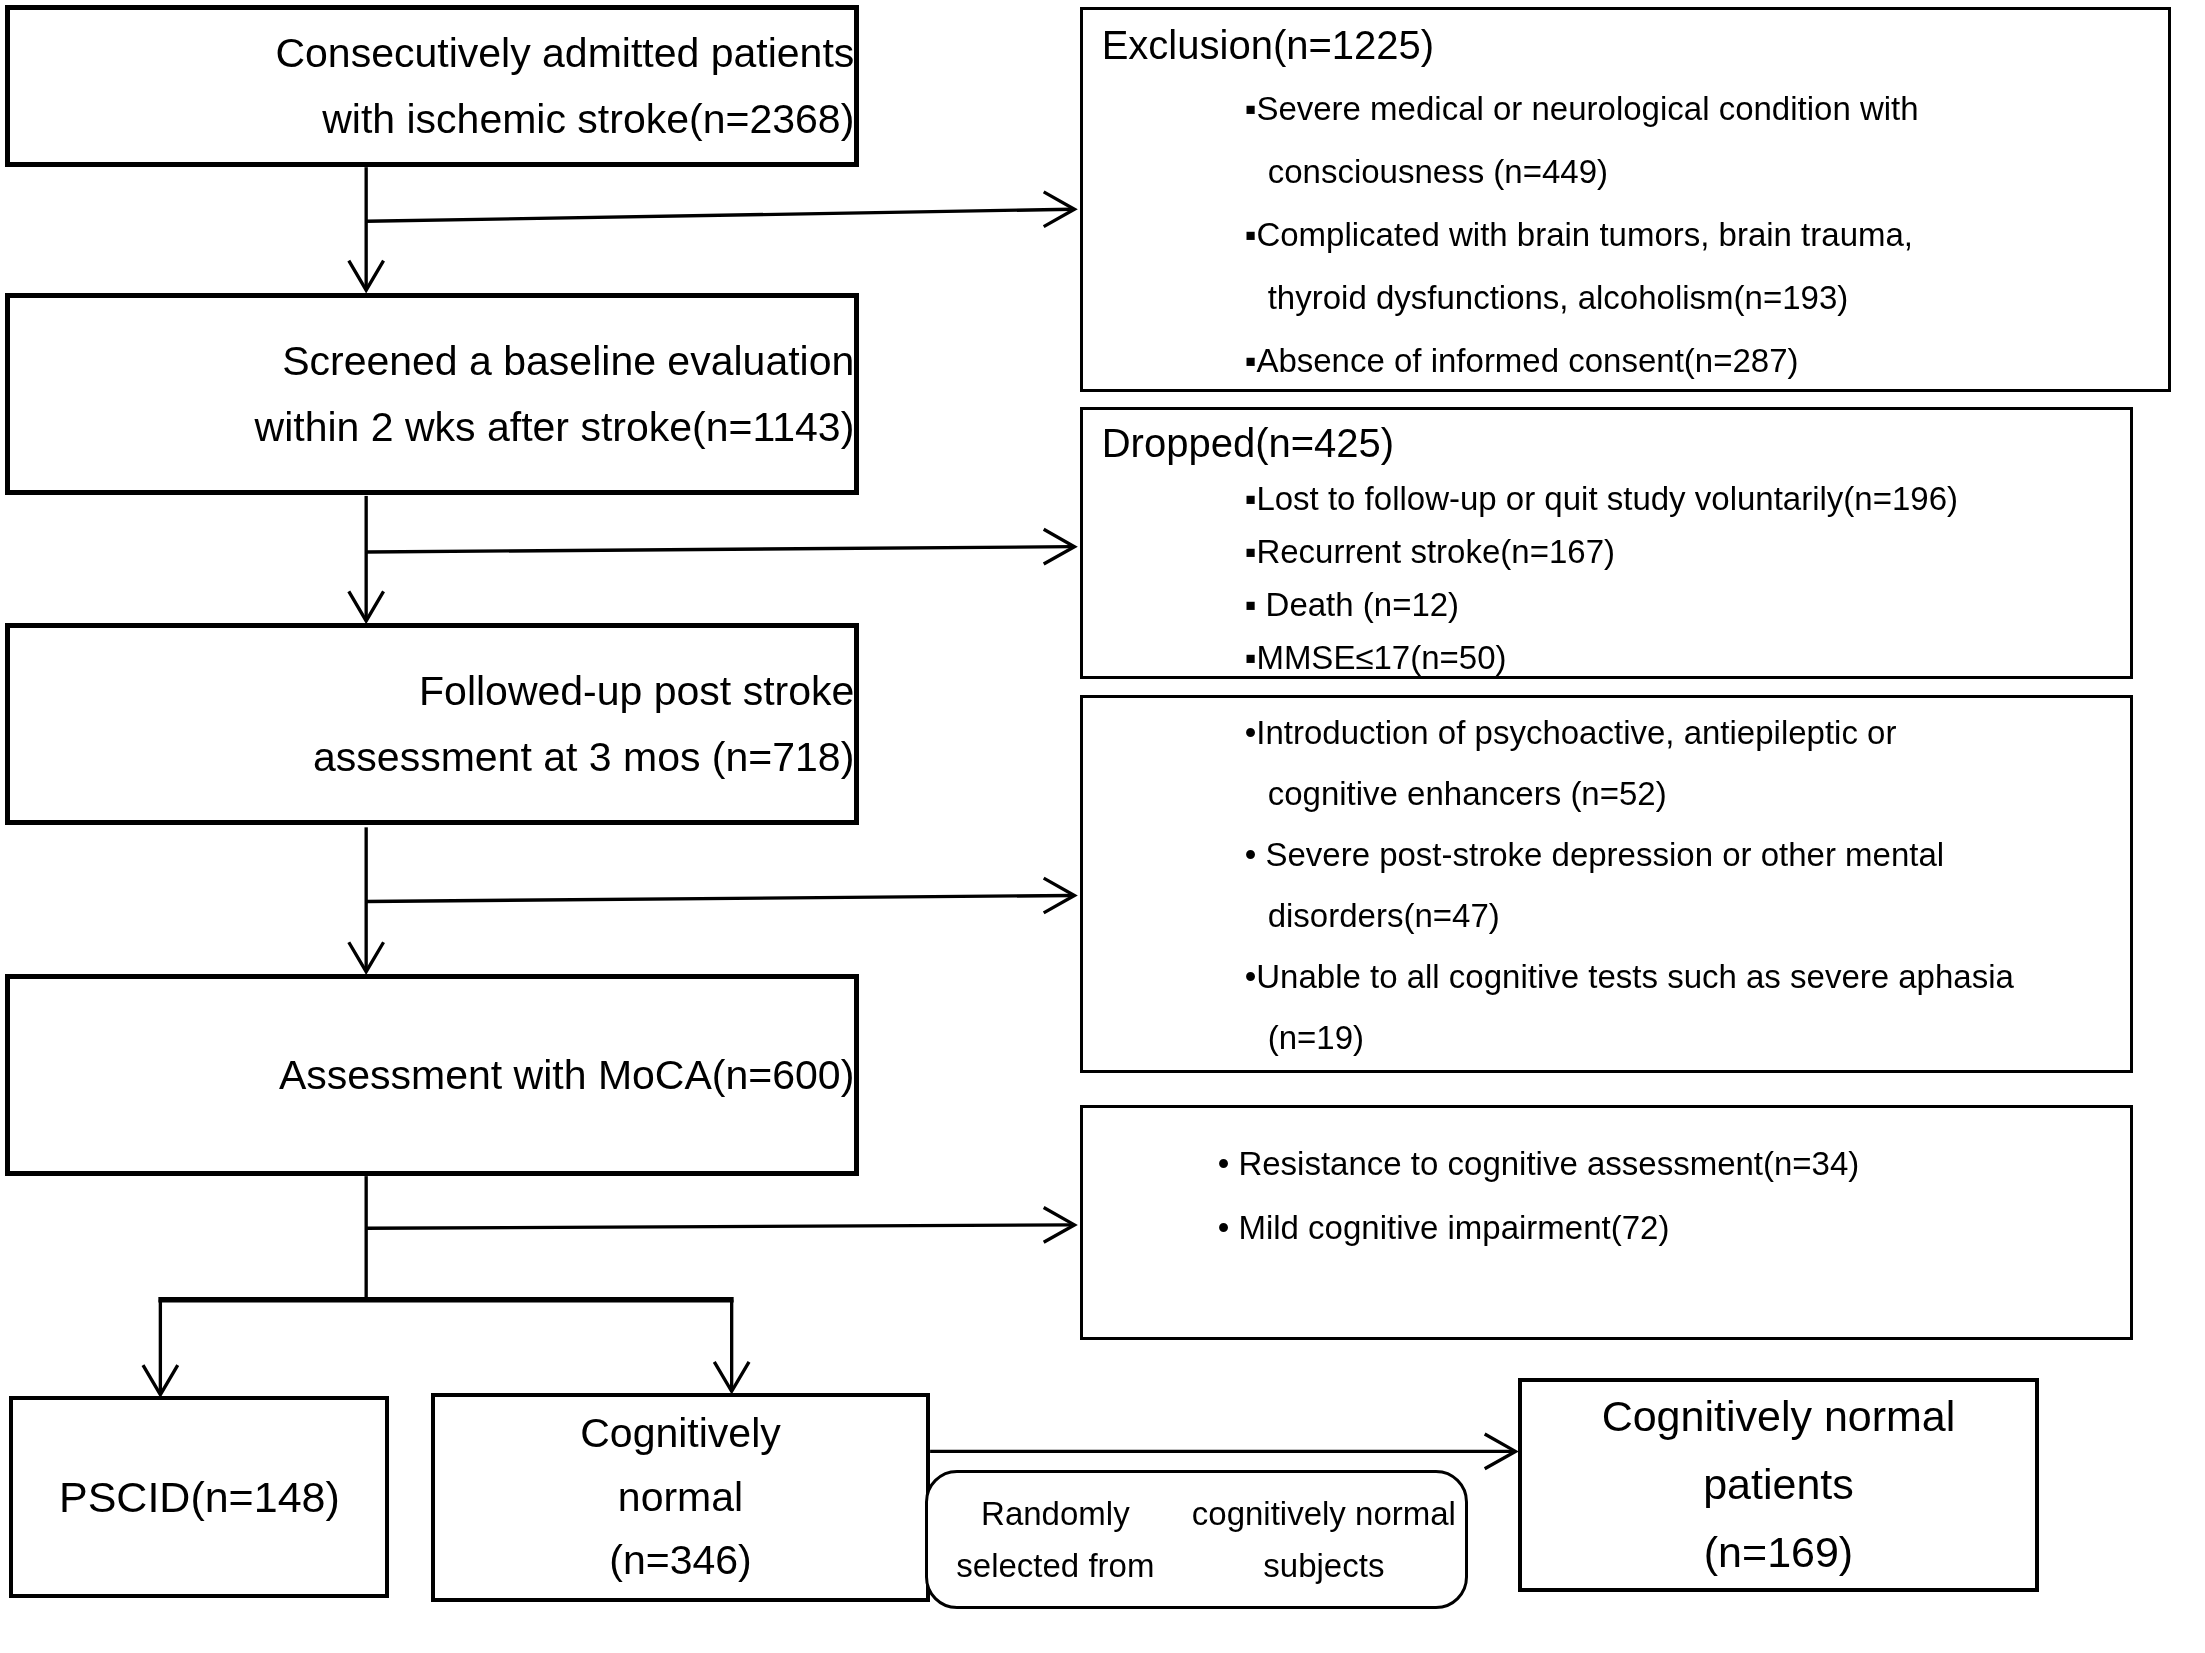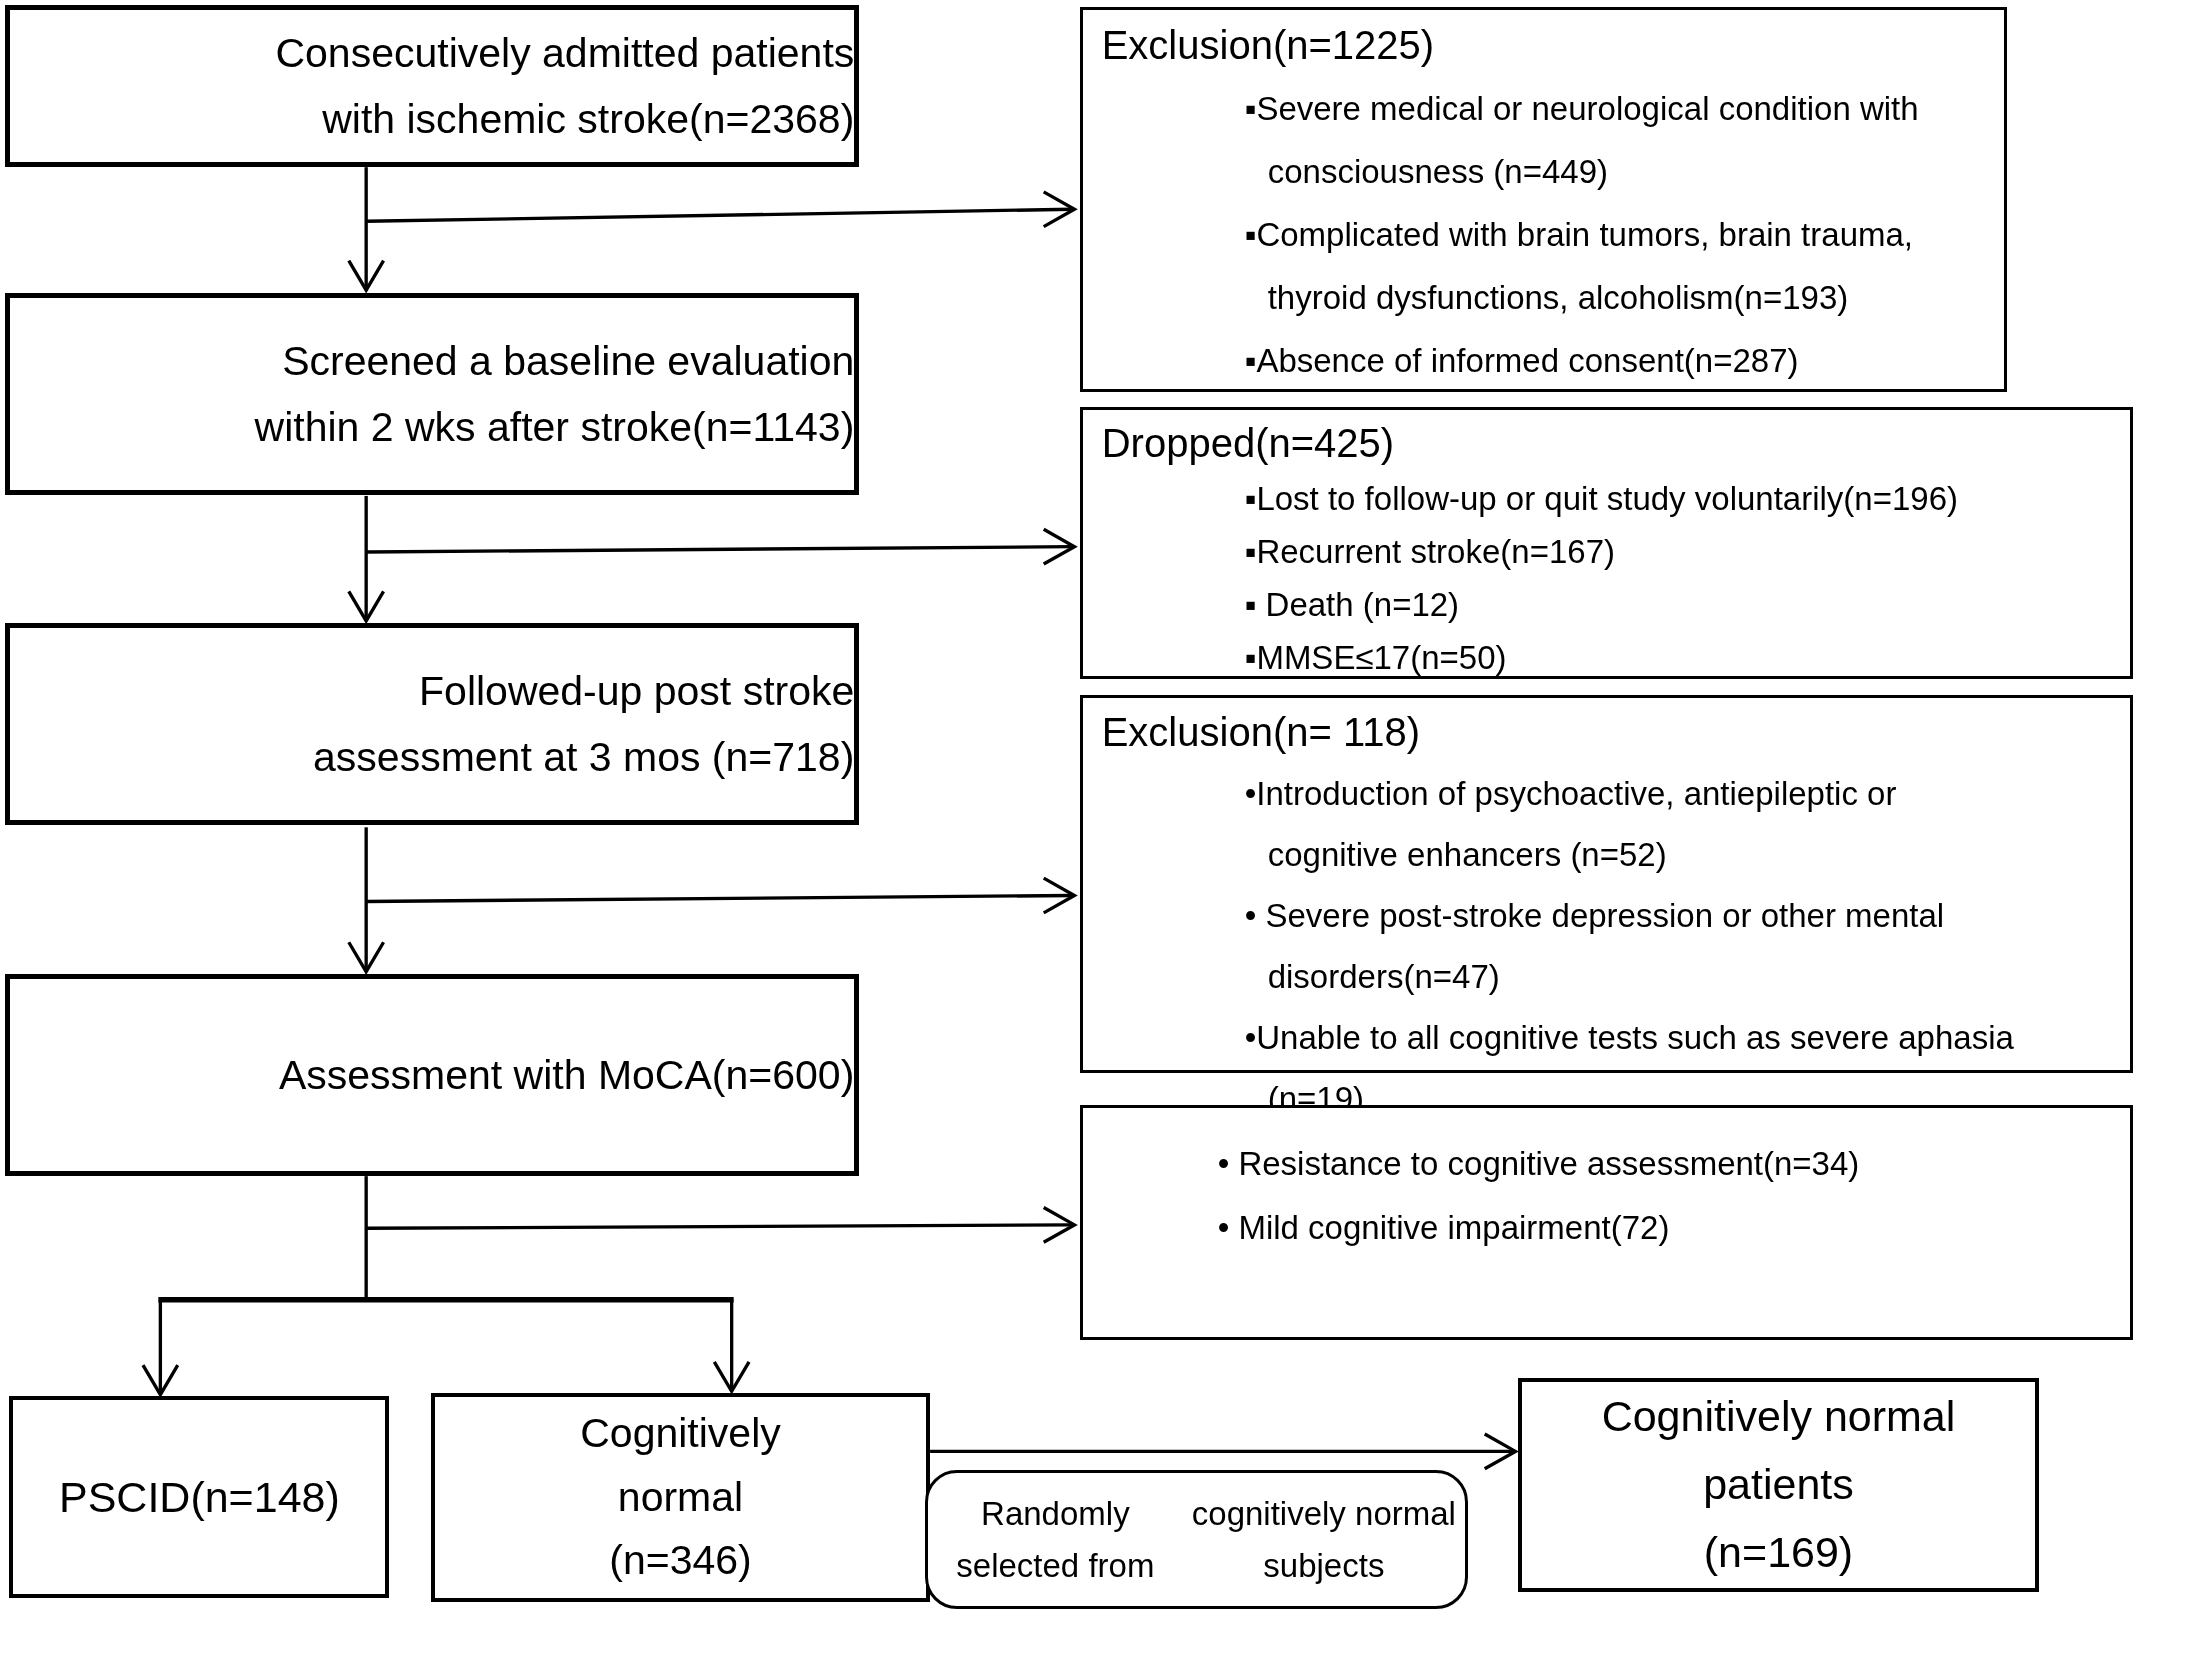--- a/index.html
+++ b/index.html
@@ -146,39 +146,38 @@
 
   <div class="box lbox" style="left:5.3px; top:623px; width:854px; height:202px;">
     <div>Followed-up post stroke</div>
     <div>assessment at 3 mos (n=718)</div>
   </div>
 
   <div class="box lbox" style="left:5.3px; top:974px; width:854px; height:202px;">
     <div>Assessment with MoCA(n=600)</div>
   </div>
 
-  <div class="box rbox r1" style="left:1080px; top:6.7px; width:927px; height:385px;">
+  <div class="box rbox r1" style="left:1080px; top:6.7px; width:1091px; height:385px;">
     <div class="rtitle">Exclusion(n=1225)</div>
     <div class="ritem"><span>▪</span><span>Severe medical or neurological condition with
 consciousness (n=449)</span></div>
     <div class="ritem"><span>▪</span><span>Complicated with brain tumors, brain trauma,
 thyroid dysfunctions, alcoholism(n=193)</span></div>
     <div class="ritem"><span>▪</span><span>Absence of informed consent(n=287)</span></div>
   </div>
 
   <div class="box rbox r2" style="left:1080px; top:407px; width:1053px; height:272px;">
     <div class="rtitle">Dropped(n=425)</div>
     <div class="ritem"><span>▪</span><span>Lost to follow-up or quit study voluntarily(n=196)</span></div>
     <div class="ritem"><span>▪</span><span>Recurrent stroke(n=167)</span></div>
     <div class="ritem"><span>▪ </span><span>Death (n=12)</span></div>
     <div class="ritem"><span>▪</span><span>MMSE≤17(n=50)</span></div>
   </div>
 
   <div class="box rbox r3" style="left:1080px; top:695px; width:1053px; height:378px;">
-    <div class="rtitle">Exclusion(n= 118)</div>
     <div class="ritem"><span>•</span><span>Introduction of psychoactive, antiepileptic or
 cognitive enhancers (n=52)</span></div>
     <div class="ritem"><span>• </span><span>Severe post-stroke depression or other mental
 disorders(n=47)</span></div>
     <div class="ritem"><span>•</span><span>Unable to all cognitive tests such as severe aphasia
 (n=19)</span></div>
   </div>
 
   <div class="box rbox r4" style="left:1080px; top:1105px; width:1053px; height:235px;">
     <div class="ritem"><span>• </span><span>Resistance to cognitive assessment(n=34)</span></div>

